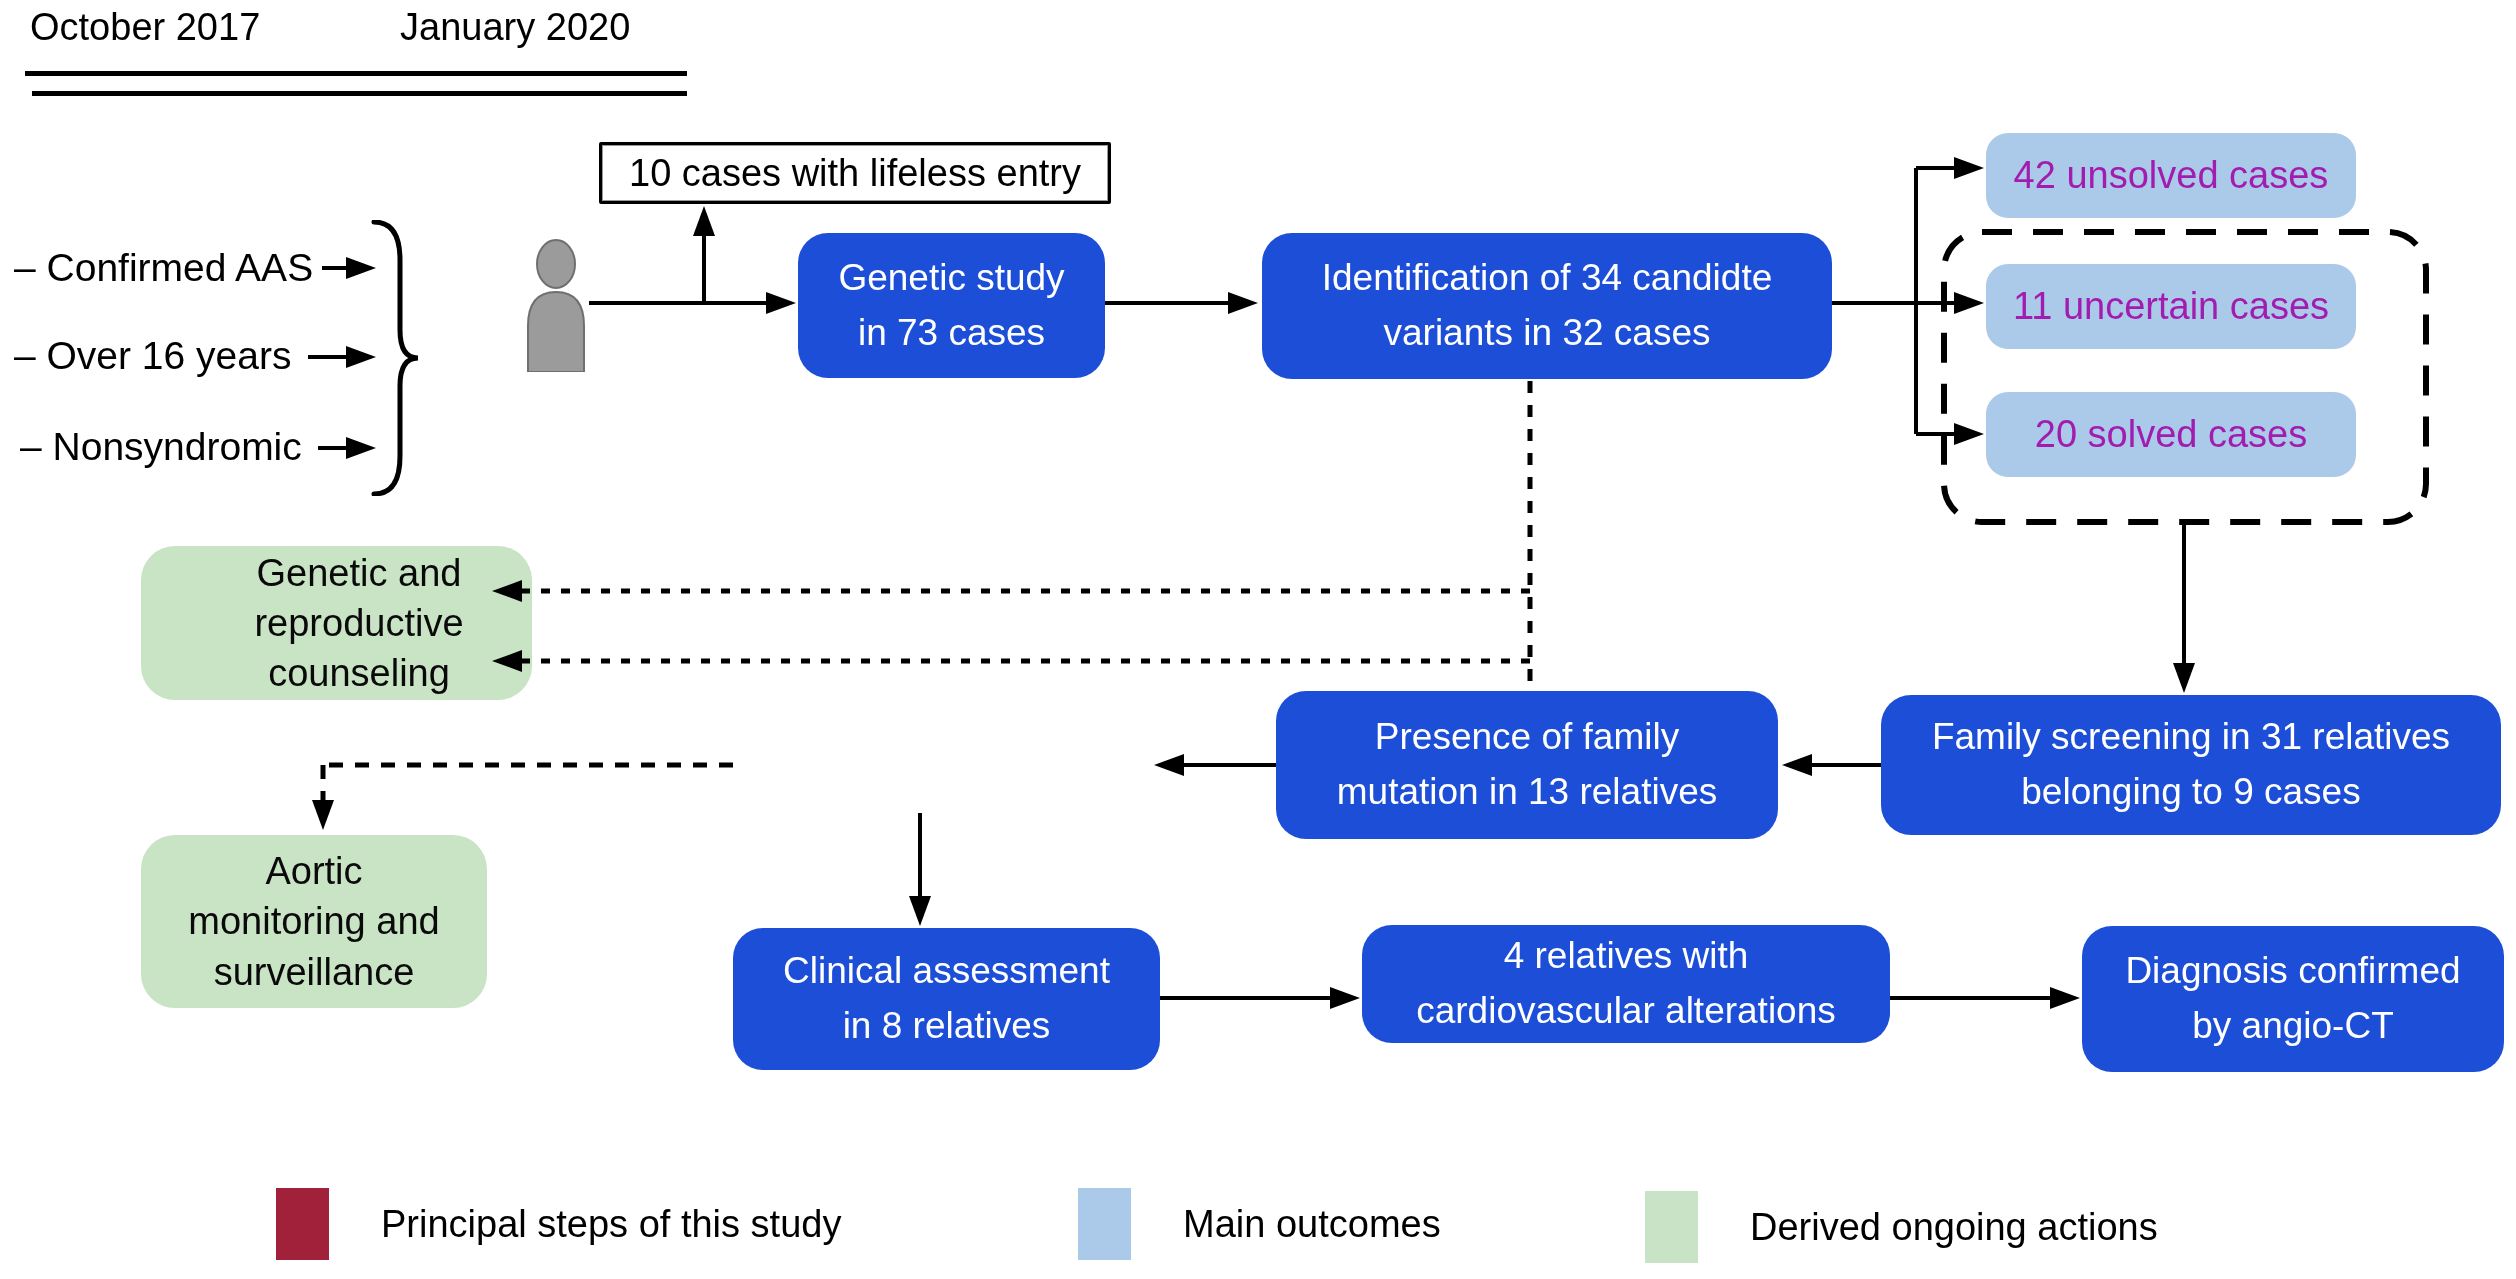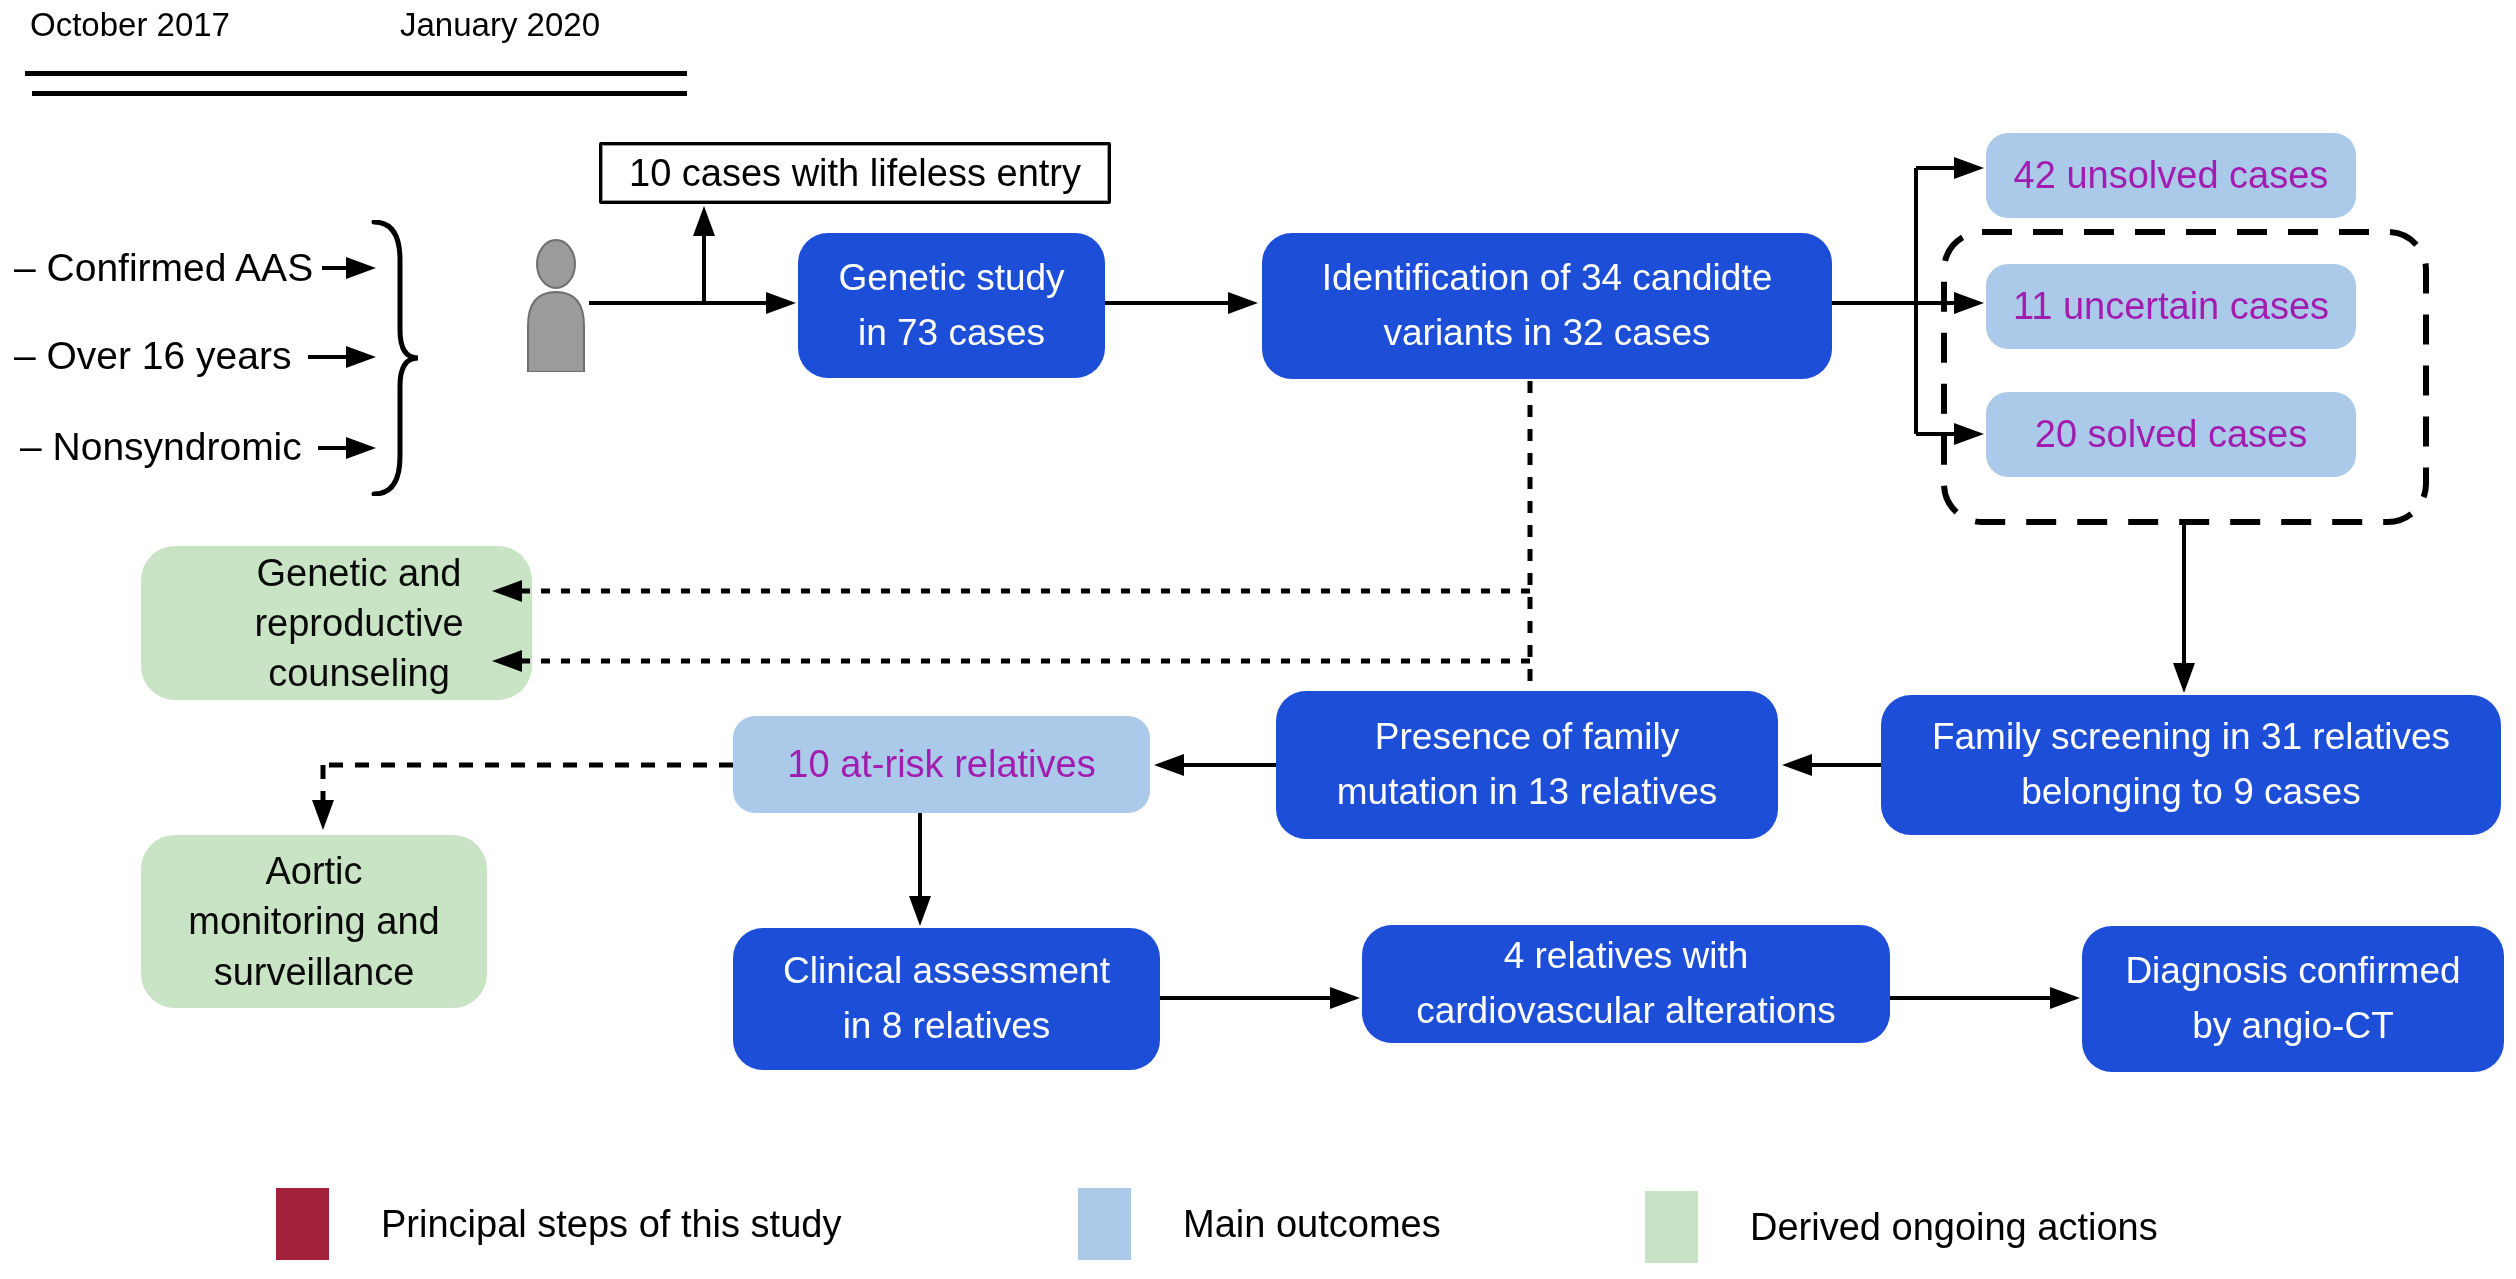--- a/index.html
+++ b/index.html
@@ -1,21 +1,21 @@
 <!DOCTYPE html>
 <html><head>
 <meta charset="utf-8">
 <style>
   html,body{margin:0;padding:0;background:#fff;}
   .canvas{
     position:relative;width:2516px;height:1279px;background:#fff;
     font-family:"Liberation Sans", sans-serif;color:#000;overflow:hidden;
   }
   .abs{position:absolute;}
-  .date{font-size:33px;letter-spacing:0;}
+  .date{font-size:38px;letter-spacing:0;}
   .ul{background:#000;height:5px;}
   .crit{font-size:39px;white-space:nowrap;}
   .node{
     position:absolute;display:flex;align-items:center;justify-content:center;
     text-align:center;white-space:pre-line;
   }
   .red{background:#1d4ed8;color:#fff;font-size:37px;line-height:1.48;border-radius:30px;}
   .blue{background:#ABCAE9;color:#a21caf;font-size:38px;line-height:1.3;border-radius:22px;}
   .green{background:#C9E3C5;color:#0a0a0a;font-size:38px;line-height:1.32;border-radius:34px;}
   .plain{background:#fff;border:3px solid #000;color:#000;font-size:38px;border-radius:2px;
@@ -66,21 +66,20 @@
   <div class="node red" style="left:733px;top:928px;width:427px;height:142px;">Clinical assessment
 in 8 relatives</div>
   <div class="node red" style="left:1362px;top:925px;width:528px;height:118px;">4 relatives with
 cardiovascular alterations</div>
   <div class="node red" style="left:2082px;top:926px;width:422px;height:146px;">Diagnosis confirmed
 by angio-CT</div>
 
   <div class="node blue" style="left:1986px;top:133px;width:370px;height:85px;">42 unsolved cases</div>
   <div class="node blue" style="left:1986px;top:264px;width:370px;height:85px;">11 uncertain cases</div>
   <div class="node blue" style="left:1986px;top:392px;width:370px;height:85px;">20 solved cases</div>
-  <div class="node blue" style="left:733px;top:716px;width:417px;height:97px;">10 at-risk relatives</div>
 
   <div class="node green" style="left:141px;top:546px;width:346px;height:154px;padding-left:45px;">Genetic and
 reproductive
 counseling</div>
   <div class="node green" style="left:141px;top:835px;width:346px;height:173px;">Aortic
 monitoring and
 surveillance</div>
 
   <svg id="connectors" class="abs" width="2516" height="1279" viewBox="0 0 2516 1279">
     <defs>

